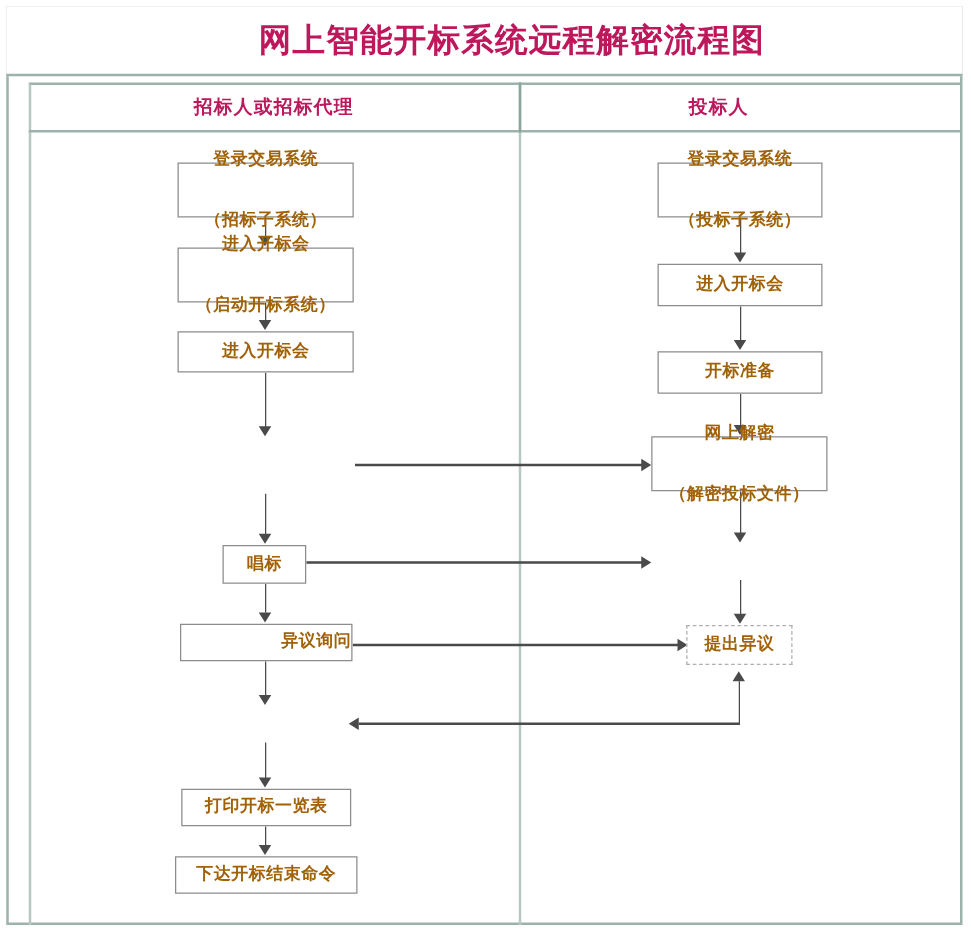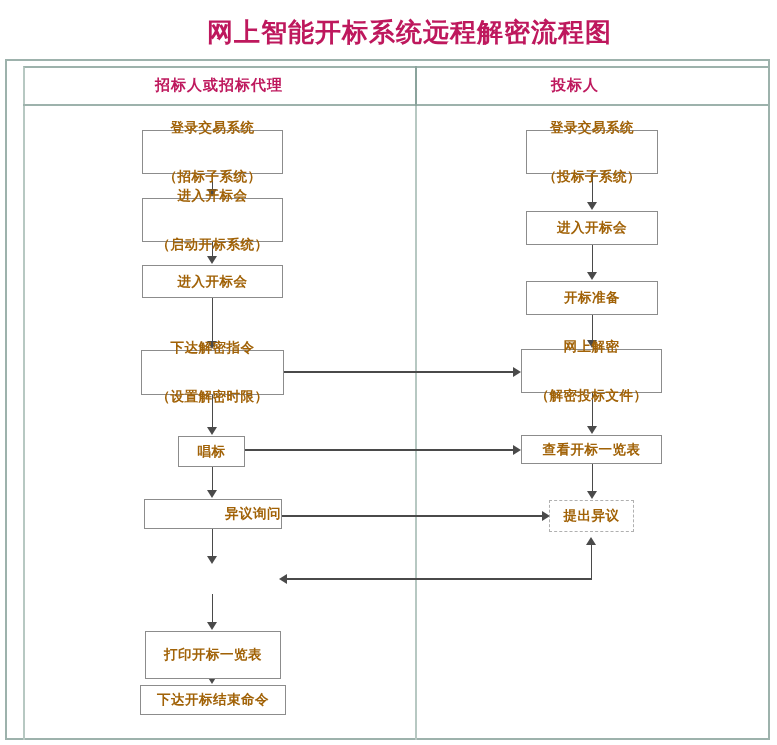--- a/index.html
+++ b/index.html
@@ -191,35 +191,31 @@
 
   <div class="node" style="left:142px; top:198px; width:141px; height:44px;">
     <span>进入开标会</span>
     <span class="l2">（启动开标系统）</span>
   </div>
 
   <div class="node" style="left:142px; top:265px; width:141px; height:33px;">
     <span>进入开标会</span>
   </div>
 
-  <div class="node" style="left:141px; top:350px; width:143px; height:45px;">
-    <span>下达解密指令</span>
-    <span class="l2">（设置解密时限）</span>
-  </div>
 
   <div class="node" style="left:178px; top:436px; width:67px; height:31px;">
     <span>唱标</span>
   </div>
 
   <div class="node" style="left:144px; top:499px; width:138px; height:30px;align-items:flex-end;">
     <span>异议询问</span>
   </div>
 
 
-  <div class="node" style="left:145px; top:631px; width:136px; height:48px;">
+  <div class="node" style="left:145px; top:631px; width:136px; height:30px;">
     <span>打印开标一览表</span>
   </div>
 
   <div class="node" style="left:140px; top:685px; width:146px; height:30px;">
     <span>下达开标结束命令</span>
   </div>
 
   <div class="node" style="left:526px; top:130px; width:132px; height:44px;">
     <span>登录交易系统</span>
     <span class="l2">（投标子系统）</span>
@@ -231,23 +227,20 @@
 
   <div class="node" style="left:526px; top:281px; width:132px; height:34px;">
     <span>开标准备</span>
   </div>
 
   <div class="node" style="left:521px; top:349px; width:141px; height:44px;">
     <span>网上解密</span>
     <span class="l2">（解密投标文件）</span>
   </div>
 
-  <div class="node" style="left:521px; top:435px; width:141px; height:29px;">
-    <span>查看开标一览表</span>
-  </div>
 
   <div class="node dashed" style="left:549px; top:500px; width:85px; height:32px;">
     <span>提出异议</span>
   </div>
 
   <div class="conn v" style="left:211.5px; top:174px; height:16px;"></div>
   <div class="arrow down" style="left:207px; top:189px;"></div>
 
   <div class="conn v" style="left:211.5px; top:242px; height:15px;"></div>
   <div class="arrow down" style="left:207px; top:256px;"></div>

